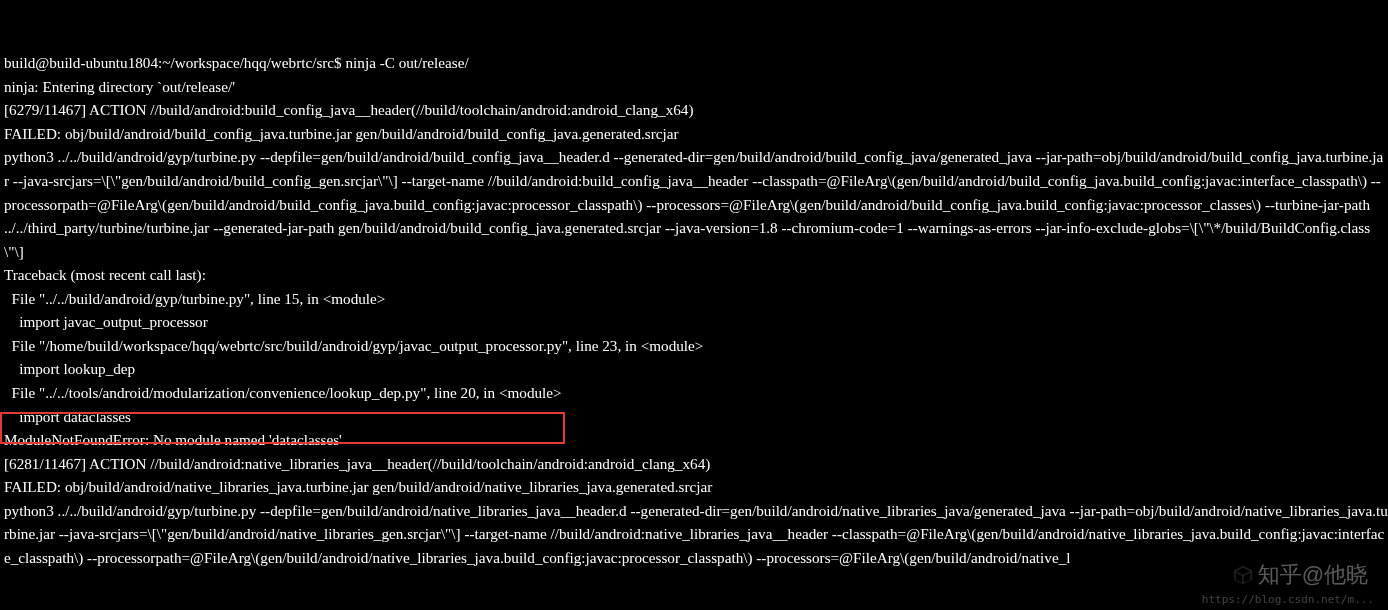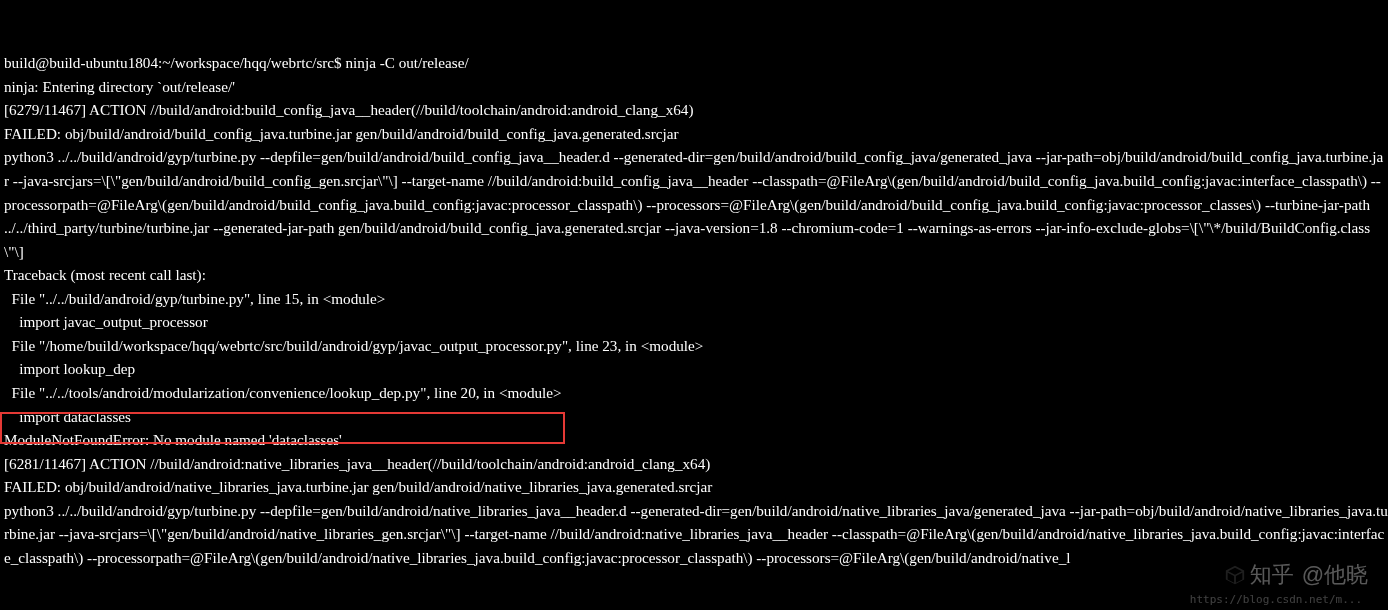--- a/index.html
+++ b/index.html
@@ -33,36 +33,36 @@
     position: absolute;
     bottom: 18px;
     right: 20px;
     font-family: "Microsoft YaHei", "PingFang SC", sans-serif;
     font-size: 22px;
     color: rgba(255,255,255,0.35);
     font-weight: 500;
     pointer-events: none;
     display: flex;
     align-items: center;
-    gap: 8px;
+    gap: 0;
   }
   .watermark .zhi {
     display: inline-flex;
     align-items: center;
     gap: 4px;
   }
   .watermark svg {
     width: 22px;
     height: 22px;
     opacity: 0.35;
   }
   .small-url {
     position: absolute;
     bottom: 2px;
-    right: 26px;
+    right: 14px;
     font-size: 11px;
     color: rgba(255,255,255,0.25);
     font-family: "DejaVu Sans Mono", monospace;
   }
 </style>
 </head>
 <body>
 
 <div class="terminal">
   <div id="lines-container"><div class="line">build@build-ubuntu1804:~/workspace/hqq/webrtc/src$ ninja -C out/release/</div><div class="line">ninja: Entering directory `out/release/'</div><div class="line">[6279/11467] ACTION //build/android:build_config_java__header(//build/toolchain/android:android_clang_x64)</div><div class="line">FAILED: obj/build/android/build_config_java.turbine.jar gen/build/android/build_config_java.generated.srcjar</div><div class="line">python3 ../../build/android/gyp/turbine.py --depfile=gen/build/android/build_config_java__header.d --generated-dir=gen/build/android/build_config_java/generated_java --jar-path=obj/build/android/build_config_java.turbine.jar --java-srcjars=\[\"gen/build/android/build_config_gen.srcjar\"\] --target-name //build/android:build_config_java__header --classpath=@FileArg\(gen/build/android/build_config_java.build_config:javac:interface_classpath\) --processorpath=@FileArg\(gen/build/android/build_config_java.build_config:javac:processor_classpath\) --processors=@FileArg\(gen/build/android/build_config_java.build_config:javac:processor_classes\) --turbine-jar-path ../../third_party/turbine/turbine.jar --generated-jar-path gen/build/android/build_config_java.generated.srcjar --java-version=1.8 --chromium-code=1 --warnings-as-errors --jar-info-exclude-globs=\[\"\*/build/BuildConfig.class\"\]</div><div class="line">Traceback (most recent call last):</div><div class="line">  File "../../build/android/gyp/turbine.py", line 15, in &lt;module&gt;</div><div class="line">    import javac_output_processor</div><div class="line">  File "/home/build/workspace/hqq/webrtc/src/build/android/gyp/javac_output_processor.py", line 23, in &lt;module&gt;</div><div class="line">    import lookup_dep</div><div class="line">  File "../../tools/android/modularization/convenience/lookup_dep.py", line 20, in &lt;module&gt;</div><div class="line">    import dataclasses</div><div class="line">ModuleNotFoundError: No module named 'dataclasses'</div><div class="line">[6281/11467] ACTION //build/android:native_libraries_java__header(//build/toolchain/android:android_clang_x64)</div><div class="line">FAILED: obj/build/android/native_libraries_java.turbine.jar gen/build/android/native_libraries_java.generated.srcjar</div><div class="line">python3 ../../build/android/gyp/turbine.py --depfile=gen/build/android/native_libraries_java__header.d --generated-dir=gen/build/android/native_libraries_java/generated_java --jar-path=obj/build/android/native_libraries_java.turbine.jar --java-srcjars=\[\"gen/build/android/native_libraries_gen.srcjar\"\] --target-name //build/android:native_libraries_java__header --classpath=@FileArg\(gen/build/android/native_libraries_java.build_config:javac:interface_classpath\) --processorpath=@FileArg\(gen/build/android/native_libraries_java.build_config:javac:processor_classpath\) --processors=@FileArg\(gen/build/android/native_l</div></div>

